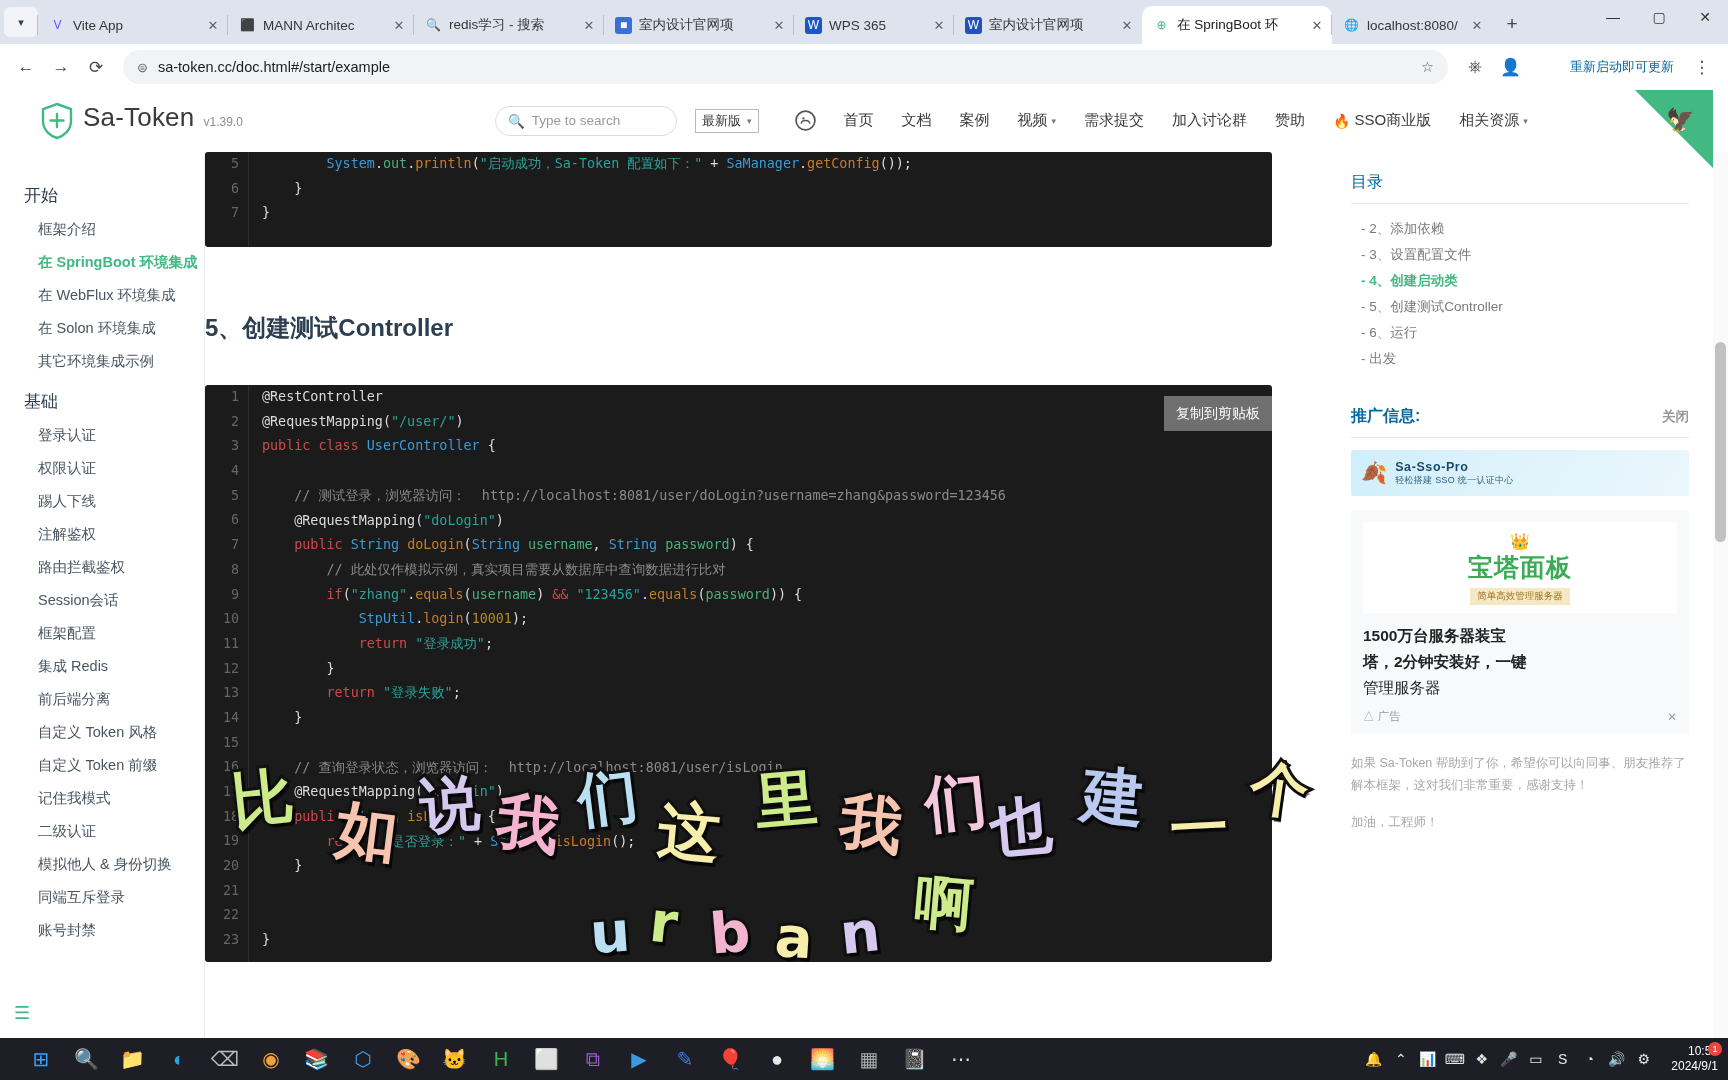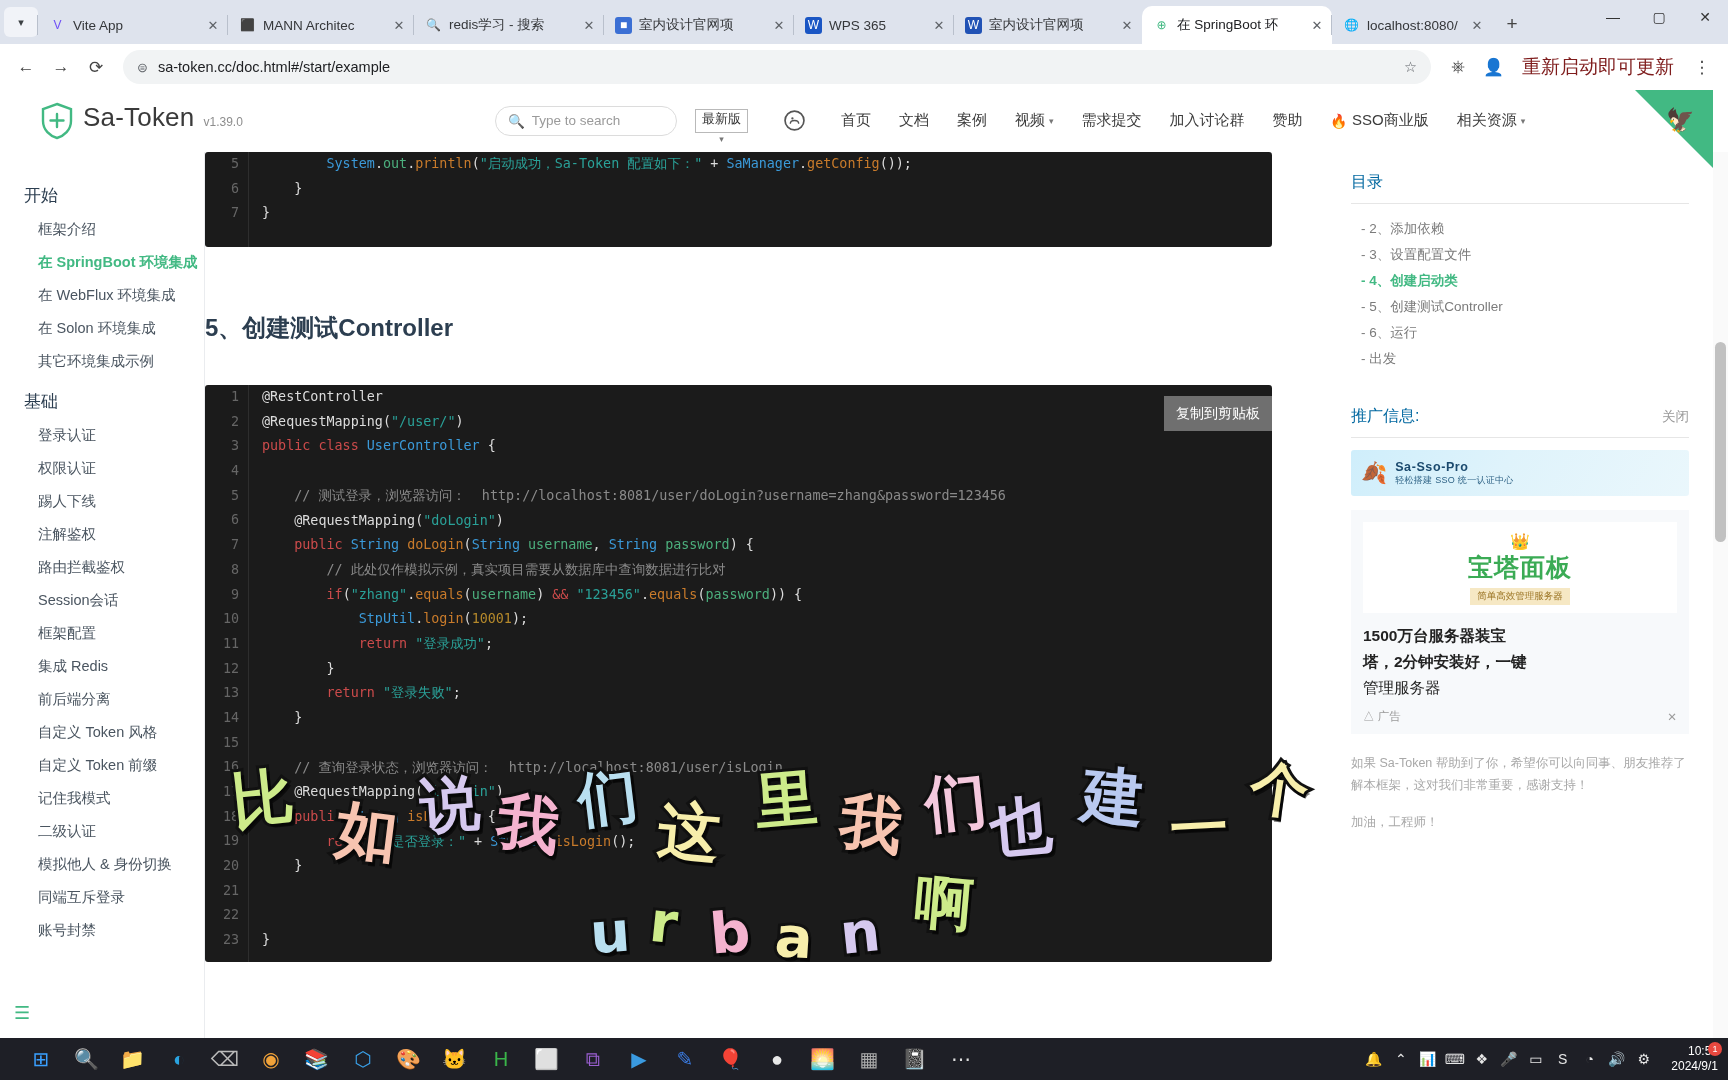--- a/index.html
+++ b/index.html
@@ -39,21 +39,21 @@
   .toolbar { height:46px; background:#ffffff; display:flex; align-items:center; padding:0 10px; gap:3px; }
   .tb-btn { width:32px; height:32px; border-radius:50%; display:flex; align-items:center; justify-content:center; color:#444; font-size:17px; }
   .omnibox {
     flex:1 1 auto; height:34px; background:#f1f3f4; border-radius:17px;
     display:flex; align-items:center; gap:10px; padding:0 14px; margin:0 8px;
     font-size:14.5px; color:#202124;
   }
   .omnibox .url { flex:1 1 auto; }
   .ext-area { display:flex; align-items:center; gap:4px; }
   .update-btn {
-    background:#e8f0fe00; color:#7f1d1d; font-size:19px; padding:5px 8px; border-radius:6px;
+    background:#e8f0fe00; color:#0369a1; font-size:13px; padding:5px 8px; border-radius:6px;margin-left:31px;
   }
 
   
   .viewport { position:absolute; left:0; top:90px; width:1728px; height:948px; background:#fff; overflow:hidden; }
 
   
   .site-header {
     position:absolute; left:0; top:0; width:1713px; height:62px;
     background:#fff; display:flex; align-items:center; z-index:30;
     border-bottom:1px solid #fff;
@@ -63,23 +63,23 @@
   .brand-name { font-size:26px; font-weight:400; color:#3a3a3a; letter-spacing:.2px; }
   .brand-ver { font-size:12px; color:#8d8d8d; }
 
   .search-box {
     width:182px; height:30px; border:1px solid #dcdcdc; border-radius:15px;
     display:flex; align-items:center; gap:7px; padding:0 12px; font-size:13.5px; color:#9a9a9a;
     margin-left:205px;
   }
   .ver-select {
     margin-left:18px; height:24px; border:1px solid #b9b9b9; background:#fff;
-    font-size:13px; color:#333; padding:0 6px; display:flex; align-items:center; gap:6px;flex-direction:column;
-  }
-  .nav { display:flex; align-items:center; gap:12px; margin-left:26px; font-size:15px; color:#3c3c3c; }
+    font-size:13px; color:#333; padding:0 6px; display:flex; align-items:center; gap:6px;
+  }
+  .nav { display:flex; align-items:center; gap:4px; margin-left:26px; font-size:15px; color:#3c3c3c; }
   .nav .item { padding:0 14px; display:flex; align-items:center; gap:4px; white-space:nowrap; }
   .nav .item.gh { padding:0 10px; }
   .caret { font-size:9px; color:#777; }
   .flame { color:#ff7a18; font-size:14px; }
 
   .header-corner {
     position:absolute; right:0; top:0; width:0; height:0;
     border-left:78px solid transparent; border-top:78px solid #42b983;
   }
   .corner-bird { position:absolute; right:18px; top:17px; font-size:23px; color:#fff; transform:rotate(0deg); }
@@ -129,21 +129,21 @@
   .t-fn  { color:#c97b2b; }
   .t-par { color:#4caf7d; }
   .t-pl  { color:#dcdcdc; }
 
   
   .rail { position:absolute; left:1335px; top:62px; width:378px; height:886px; background:#fff; padding:20px 24px 0 16px; overflow:hidden; }
   .rail-h { font-size:16px; color:#0369a1; padding-bottom:10px; }
   .rail-rule { height:1px; background:#e6e6e6; margin-bottom:12px; }
   .toc-item { font-size:13.5px; color:#7b7b7b; padding:4px 0 4px 10px; }
   .toc-item.active { color:#42b983; font-weight:700; }
-  .promo-head { display:flex; justify-content:space-between; align-items:baseline; margin-top:34px; }
+  .promo-head { display:flex; justify-content:space-between; align-items:baseline; margin-top:34px;font-weight:bold; }
   .promo-close { font-size:13.5px; color:#999; }
   .ad-sso {
     margin-top:12px; height:46px; border-radius:3px;
     background:linear-gradient(120deg,#cfeefb 0%, #dff3fb 45%, #eaf7fc 100%);
     display:flex; align-items:center; gap:8px; padding:0 10px;
   }
   .ad-sso .leaf { font-size:21px; }
   .ad-sso .t1 { font-size:12.5px; font-weight:700; color:#1b4a6e; letter-spacing:.6px; }
   .ad-sso .t2 { font-size:9px; color:#2e6285; letter-spacing:.3px; }
   .ad-bt { margin-top:14px; background:#f7f9fb; padding:12px 12px 10px; }

